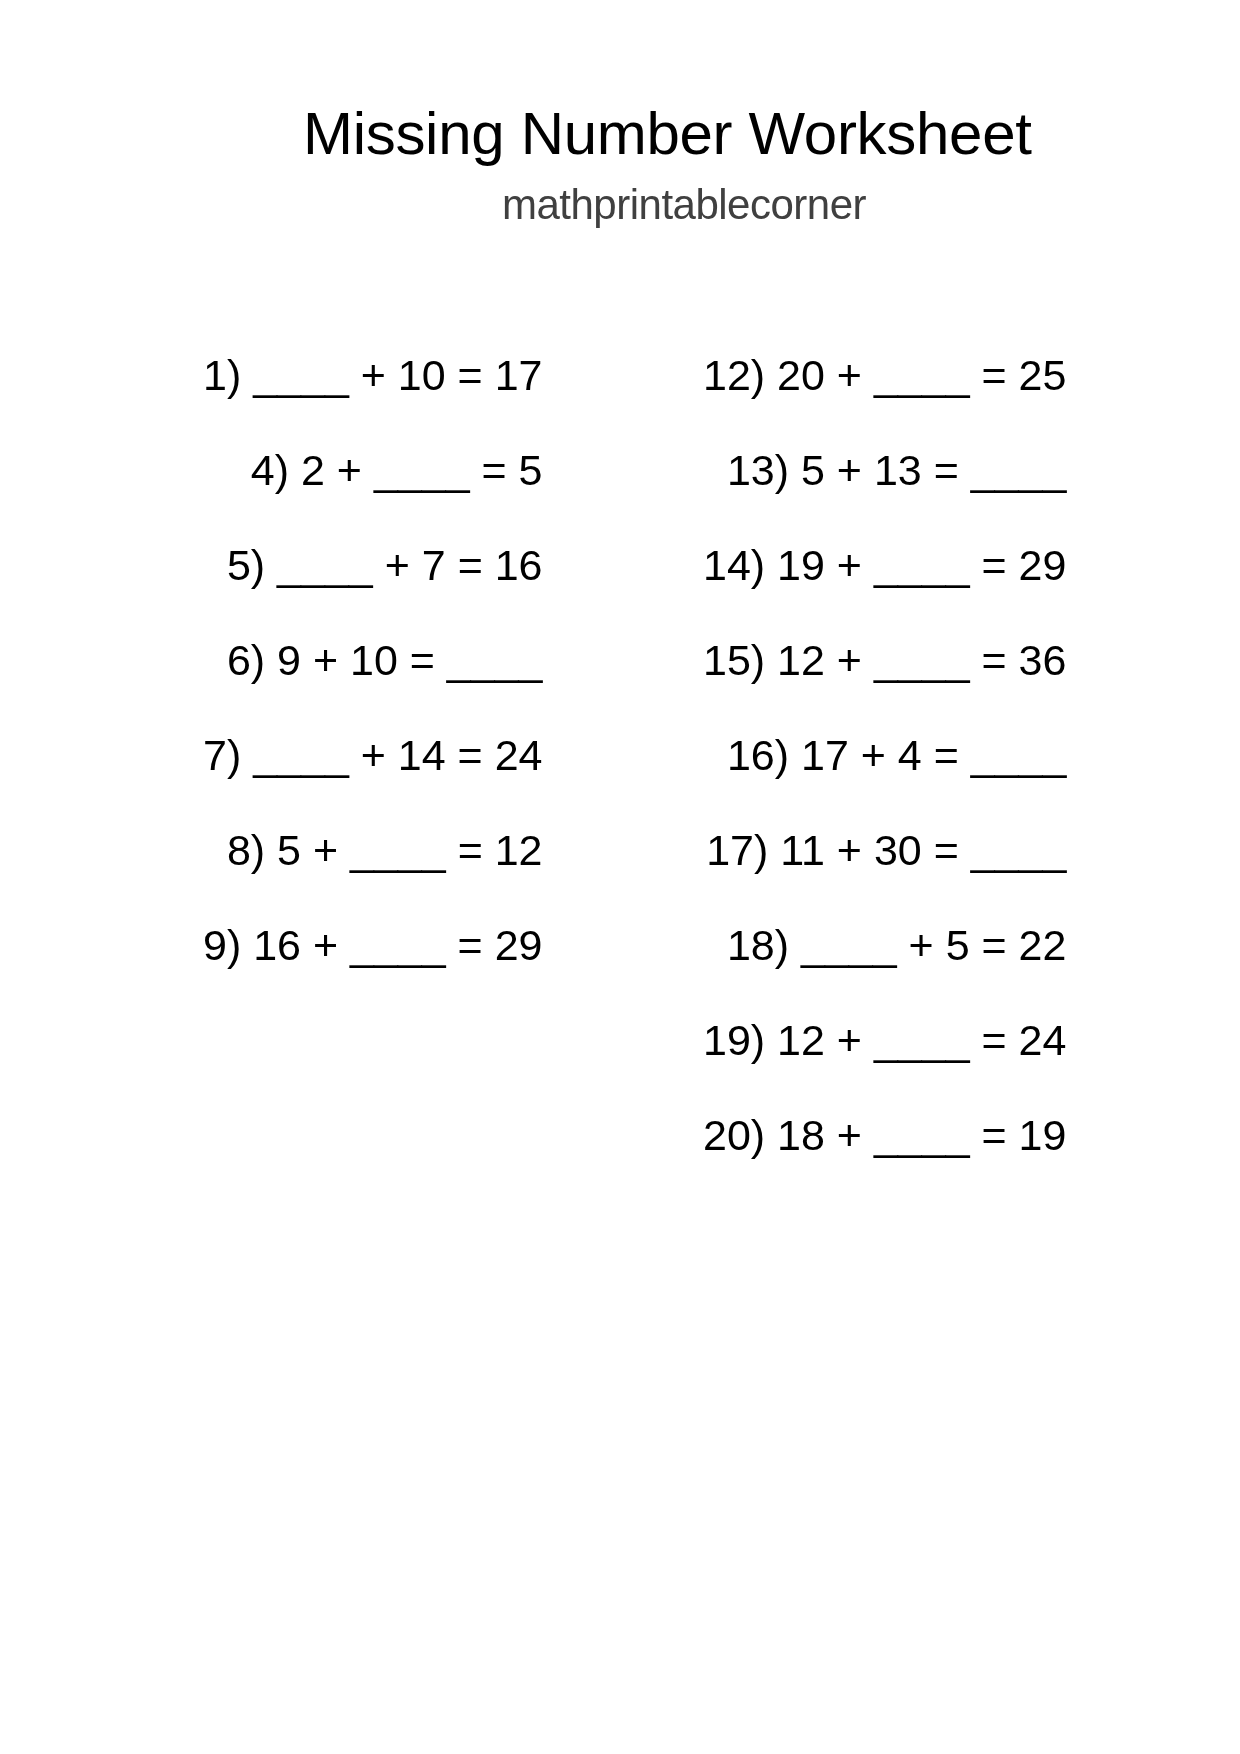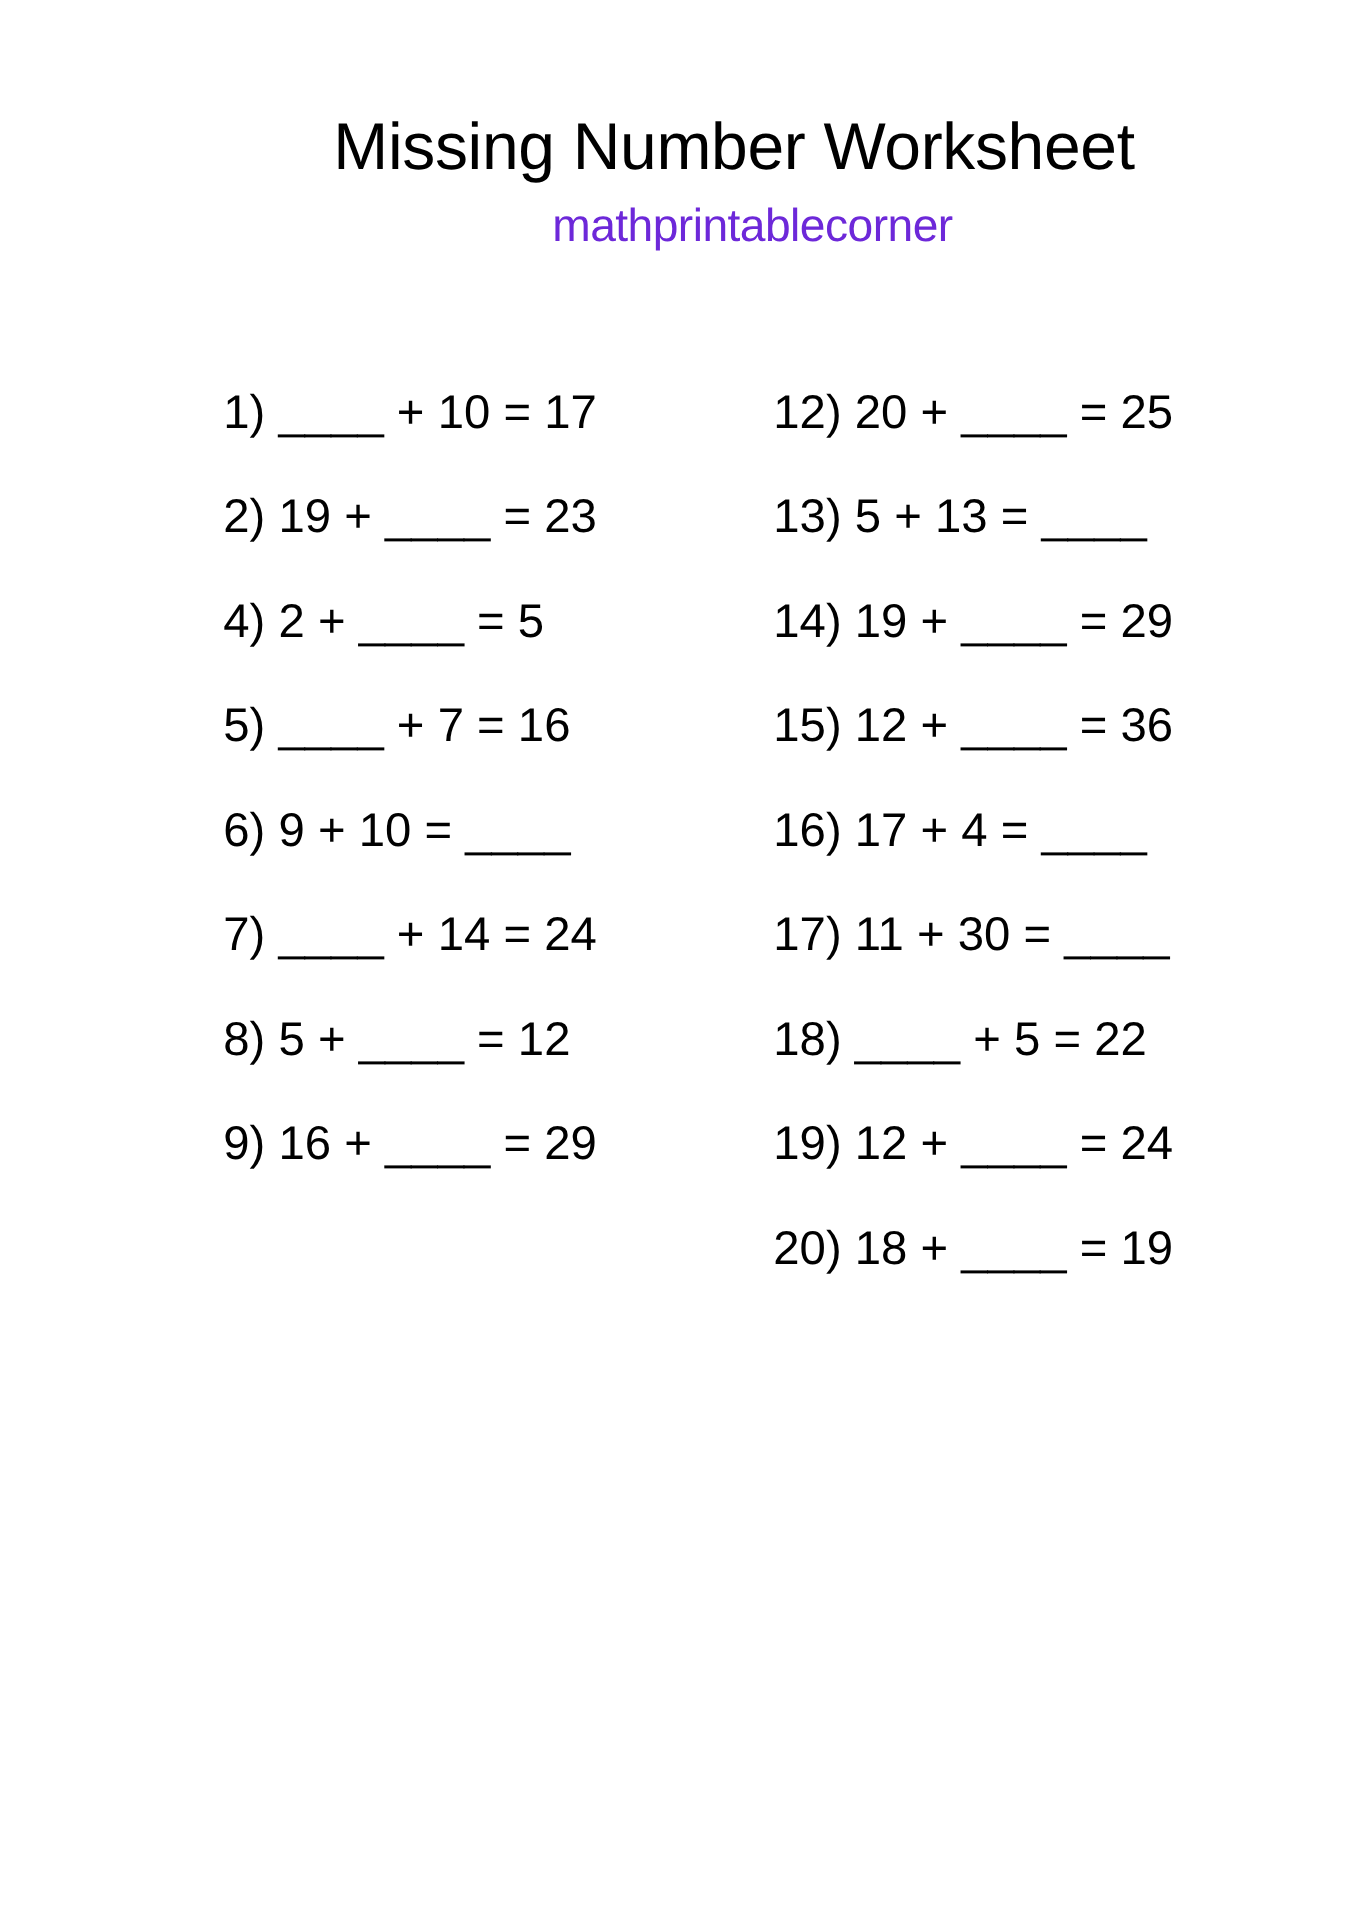--- a/index.html
+++ b/index.html
@@ -34,26 +34,27 @@
       color: #000000;
       letter-spacing: -0.3px;
     }
     .subtitle {
       position: absolute;
       left: 502px;
       top: 184px;
       font-size: 42px;
       line-height: 42px;
       white-space: nowrap;
-      color: #6d28d9;
+      color: #404040;
       letter-spacing: -0.5px;
     }
     .column {
       position: absolute;
       top: 354px;
+      text-align: right;
     }
     .column.left { left: 203px; }
     .column.right { left: 703px; }
     .problem {
       font-size: 43px;
       line-height: 43px;
       height: 43px;
       margin-bottom: 52px;
       white-space: pre;
       color: #000000;
@@ -61,21 +62,20 @@
   </style>
 </head>
 <body>
 
 <div class="page">
   <div class="title">Missing Number Worksheet</div>
   <div class="subtitle">mathprintablecorner</div>
 
   <div class="column left">
     <div class="problem">1) ____ + 10 = 17</div>
-    <div class="problem">2) 19 + ____ = 23</div>
     <div class="problem">4) 2 + ____ = 5</div>
     <div class="problem">5) ____ + 7 = 16</div>
     <div class="problem">6) 9 + 10 = ____</div>
     <div class="problem">7) ____ + 14 = 24</div>
     <div class="problem">8) 5 + ____ = 12</div>
     <div class="problem">9) 16 + ____ = 29</div>
   </div>
 
   <div class="column right">
     <div class="problem">12) 20 + ____ = 25</div>

